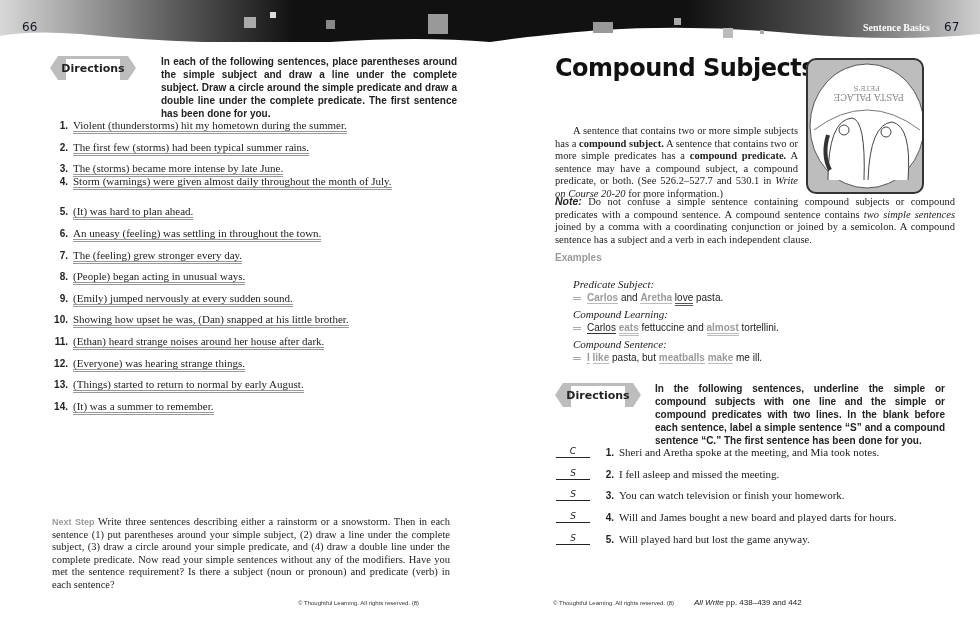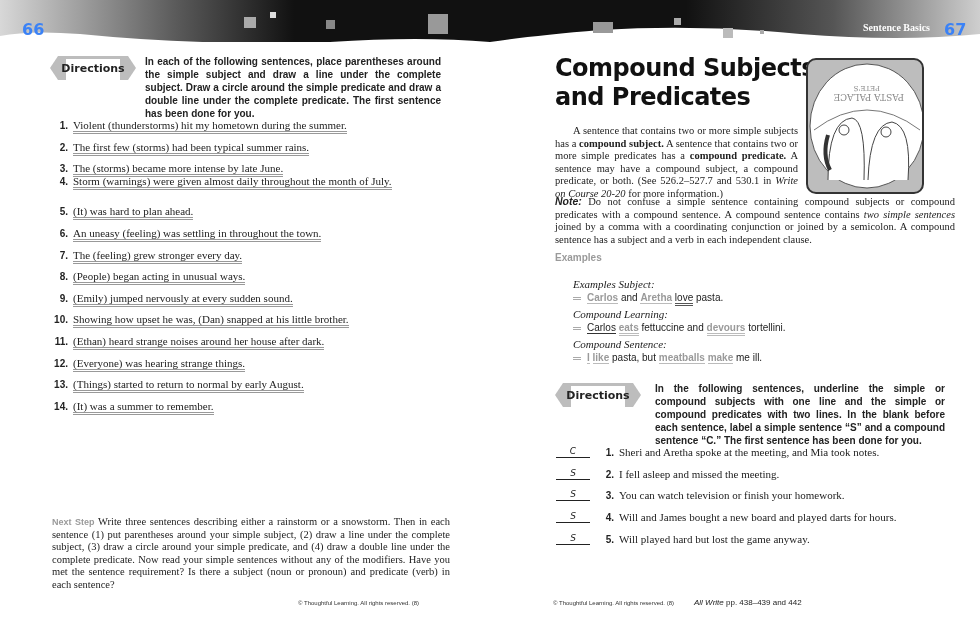--- a/index.html
+++ b/index.html
@@ -1,19 +1,19 @@
 <!DOCTYPE html>
 <html><head>
 <meta charset="utf-8">
 <style>
 *{box-sizing:border-box;margin:0;padding:0}
 body{width:980px;height:627px;background:#fff;position:relative;overflow:hidden;font-family:"Liberation Serif",serif;color:#222}
 .header{position:absolute;left:0;top:0;width:980px;height:42px;overflow:hidden}
 .header svg{position:absolute;left:0;top:0}
-.pgnum{position:absolute;top:20px;font-family:"DejaVu Sans",sans-serif;font-weight:bold;font-size:16px;color:#3b82f6}
+.pgnum{position:absolute;top:20px;font-family:"DejaVu Sans",sans-serif;font-weight:normal;font-size:12px;color:#0f172a}
 .runhead{position:absolute;top:22px;right:50px;font-family:Liberation Serif, serif;font-weight:bold;font-size:10px;color:#fff}
 .dirlabel{position:absolute;width:86px;height:24px;display:flex;align-items:center;justify-content:center;font-family:"DejaVu Sans",sans-serif;font-size:11px;font-weight:bold;color:#222}
 .dirbg{position:absolute;width:86px;height:24px;background:#bdbdbd}
 .dirbg:before,.dirbg:after{content:"";position:absolute;top:0;width:0;height:0;border-top:12px solid #fff;border-bottom:12px solid #fff}
 .dirbg:before{left:0;border-right:8px solid transparent}
 .dirbg:after{right:0;border-left:8px solid transparent}
 .dirmid{position:absolute;left:16px;top:3px;width:54px;height:21px;background:#fff}
 .dirtext{position:absolute;font-family:"Liberation Sans",sans-serif;font-weight:bold;font-size:10px;line-height:13px;color:#222;text-align:justify}
 .num{font-family:"Liberation Sans",sans-serif;font-weight:bold;font-size:10px;display:inline-block;width:18px;text-align:right;margin-right:5px}
 .ans{position:absolute;left:556px;width:34px;border-bottom:1px solid #222;text-align:center;font-family:"DejaVu Sans",sans-serif;font-style:italic;font-size:9px;height:12px;line-height:11px}
@@ -60,21 +60,21 @@
 </div>
 <div class="pgnum" style="left:22px">66</div>
 <div class="runhead">Sentence Basics</div>
 <div class="pgnum" style="left:944px">67</div>
 
 <div style="position:absolute;left:50px;top:56px;width:86px;height:24px;">
   <div class="dirbg"></div>
     <div class="dirmid"></div>
   <div class="dirlabel">Directions</div>
 </div>
-<div class="dirtext" style="left:145px;top:55px;width:296px">In each of the following sentences, place parentheses around the simple subject and draw a line under the complete subject. Draw a circle around the simple predicate and draw a double line under the complete predicate. The first sentence has been done for you.</div>
+<div class="dirtext" style="left:161px;top:55px;width:296px">In each of the following sentences, place parentheses around the simple subject and draw a line under the complete subject. Draw a circle around the simple predicate and draw a double line under the complete predicate. The first sentence has been done for you.</div>
 
 <div id="left-sentences">
     <div style="position: absolute; left: 50px; top: 119px; font-size: 11px; white-space: nowrap;"><span class="num">1.</span><span class="u1" style="border-bottom: 3px double rgb(153, 153, 153);">Violent (thunderstorms) hit my hometown during the summer.</span></div>
     <div style="position: absolute; left: 50px; top: 140.6px; font-size: 11px; white-space: nowrap;"><span class="num">2.</span><span class="u1" style="border-bottom: 3px double rgb(153, 153, 153);">The first few (storms) had been typical summer rains.</span></div>
     <div style="position: absolute; left: 50px; top: 162.2px; font-size: 11px; white-space: nowrap;"><span class="num">3.</span><span class="u1" style="border-bottom: 3px double rgb(153, 153, 153);">The (storms) became more intense by late June.</span></div>
     <div style="position: absolute; left: 50px; top: 175px; font-size: 11px; white-space: nowrap;"><span class="num">4.</span><span class="u1" style="border-bottom: 3px double rgb(153, 153, 153);">Storm (warnings) were given almost daily throughout the month of July.</span></div>
     <div style="position: absolute; left: 50px; top: 205.4px; font-size: 11px; white-space: nowrap;"><span class="num">5.</span><span class="u1" style="border-bottom: 3px double rgb(153, 153, 153);">(It) was hard to plan ahead.</span></div>
     <div style="position: absolute; left: 50px; top: 227px; font-size: 11px; white-space: nowrap;"><span class="num">6.</span><span class="u1" style="border-bottom: 3px double rgb(153, 153, 153);">An uneasy (feeling) was settling in throughout the town.</span></div>
     <div style="position: absolute; left: 50px; top: 248.6px; font-size: 11px; white-space: nowrap;"><span class="num">7.</span><span class="u1" style="border-bottom: 3px double rgb(153, 153, 153);">The (feeling) grew stronger every day.</span></div>
     <div style="position: absolute; left: 50px; top: 270.2px; font-size: 11px; white-space: nowrap;"><span class="num">8.</span><span class="u1" style="border-bottom: 3px double rgb(153, 153, 153);">(People) began acting in unusual ways.</span></div>
@@ -87,21 +87,20 @@
   </div>
 
 <div class="nextstep">
   <span class="ns">Next Step</span>
   <span>Write three sentences describing either a rainstorm or a snowstorm. Then in each sentence (1) put parentheses around your simple subject, (2) draw a line under the complete subject, (3) draw a circle around your simple predicate, and (4) draw a double line under the complete predicate. Now read your simple sentences without any of the modifiers. Have you met the sentence requirement? Is there a subject (noun or pronoun) and predicate (verb) in each sentence?</span>
 </div>
 <div class="footer" style="left:298px">© Thoughtful Learning.  All rights reserved.  (8)</div>
 
 <div class="title">
   <div>Compound Subjects</div>
-  <div>and Predicates</div>
 </div>
 
 <div class="illus">
   <svg width="118" height="136">
     <ellipse cx="59" cy="66" rx="57" ry="62" fill="#fff" stroke="#555"></ellipse>
     <path d="M6 70 Q59 30 112 70" fill="none" stroke="#777"></path>
     <path d="M20 120 Q20 60 44 58 Q58 60 56 120" fill="#fff" stroke="#444"></path>
     <path d="M60 120 Q62 64 84 62 Q104 66 100 120" fill="#fff" stroke="#444"></path>
     <circle cx="36" cy="70" r="5" fill="none" stroke="#444"></circle>
     <circle cx="78" cy="72" r="5" fill="none" stroke="#444"></circle>
@@ -109,24 +108,24 @@
     <text x="46" y="22" font-size="7" fill="#888" font-family="DejaVu Serif,serif" transform="rotate(180 59 24)">PETE'S</text>
     <text x="22" y="38" font-size="9" fill="#888" font-family="DejaVu Serif,serif" transform="rotate(180 59 36)">PASTA PALACE</text>
   </svg>
 </div>
 
 <div class="para" id="intro" style="left:555px;top:125px;width:243px;text-indent:18px"><span>A sentence that contains two or more simple subjects has a </span><b>compound subject.</b><span> A sentence that contains two or more simple predicates has a </span><b>compound predicate.</b><span> A sentence may have a compound subject, a compound predicate, or both. (See 526.2–527.7 and 530.1 in </span><i>Write on Course 20-20</i><span> for more information.)</span></div>
 <div class="para" id="note" style="left:555px;top:195px;width:400px"><b style="font-style: italic; font-family: &quot;Liberation Sans&quot;, sans-serif;">Note:</b><span> Do not confuse a simple sentence containing compound subjects or compound predicates with a compound sentence. A compound sentence contains </span><i>two simple sentences</i><span> joined by a comma with a coordinating conjunction or joined by a semicolon. A compound sentence has a subject and a verb in each independent clause.</span></div>
 
 <div class="exhead">Examples</div>
 <div id="examples">
-    <div class="exlabel" style="top: 278px;">Examples Subject:</div>
+    <div class="exlabel" style="top: 278px;">Predicate Subject:</div>
     <div class="exline" style="top: 292px;"><span class="bul"></span><span class="g" style="border-bottom: 1px solid rgb(187, 187, 187);">Carlos</span><span> and </span><span class="g" style="border-bottom: 1px solid rgb(187, 187, 187);">Aretha</span><span> </span><span style="border-bottom: 3px double rgb(85, 85, 85);">love</span><span> pasta.</span></div>
     <div class="exlabel" style="top: 308px;">Compound Learning:</div>
-    <div class="exline" style="top: 322px;"><span class="bul"></span><span style="border-bottom: 1px solid rgb(51, 51, 51);">Carlos</span><span> </span><span class="g" style="border-bottom: 3px double rgb(187, 187, 187);">eats</span><span> fettuccine and </span><span class="g" style="border-bottom: 3px double rgb(187, 187, 187);">devours</span><span> tortellini.</span></div>
+    <div class="exline" style="top: 322px;"><span class="bul"></span><span style="border-bottom: 1px solid rgb(51, 51, 51);">Carlos</span><span> </span><span class="g" style="border-bottom: 3px double rgb(187, 187, 187);">eats</span><span> fettuccine and </span><span class="g" style="border-bottom: 3px double rgb(187, 187, 187);">almost</span><span> tortellini.</span></div>
     <div class="exlabel" style="top: 338px;">Compound Sentence:</div>
     <div class="exline" style="top: 352px;"><span class="bul"></span><span class="g" style="border-bottom: 1px solid rgb(187, 187, 187);">I</span><span> </span><span class="g" style="border-bottom: 1px solid rgb(187, 187, 187);">like</span><span> pasta, but </span><span class="g" style="border-bottom: 1px solid rgb(187, 187, 187);">meatballs</span><span> </span><span class="g" style="border-bottom: 1px solid rgb(187, 187, 187);">make</span><span> me ill.</span></div>
   </div>
 
 <div style="position:absolute;left:555px;top:383px;width:86px;height:24px;">
   <div class="dirbg"></div>
     <div class="dirmid"></div>
   <div class="dirlabel">Directions</div>
 </div>
 <div class="dirtext" style="left:655px;top:382px;width:290px">In the following sentences, underline the simple or compound subjects with one line and the simple or compound predicates with two lines. In the blank before each sentence, label a simple sentence “S” and a compound sentence “C.” The first sentence has been done for you.</div>

